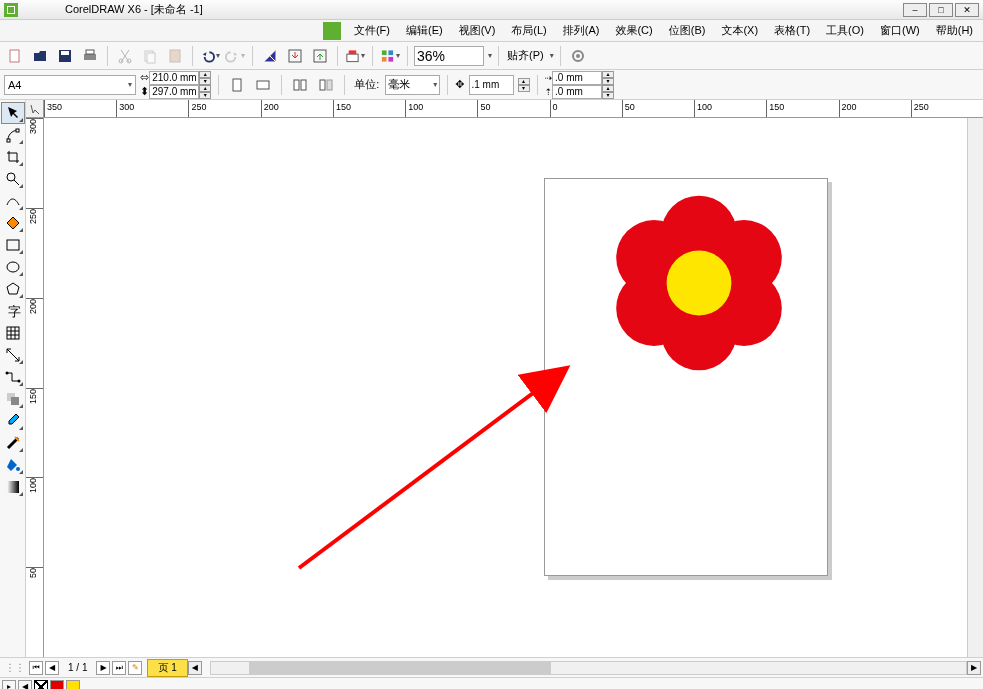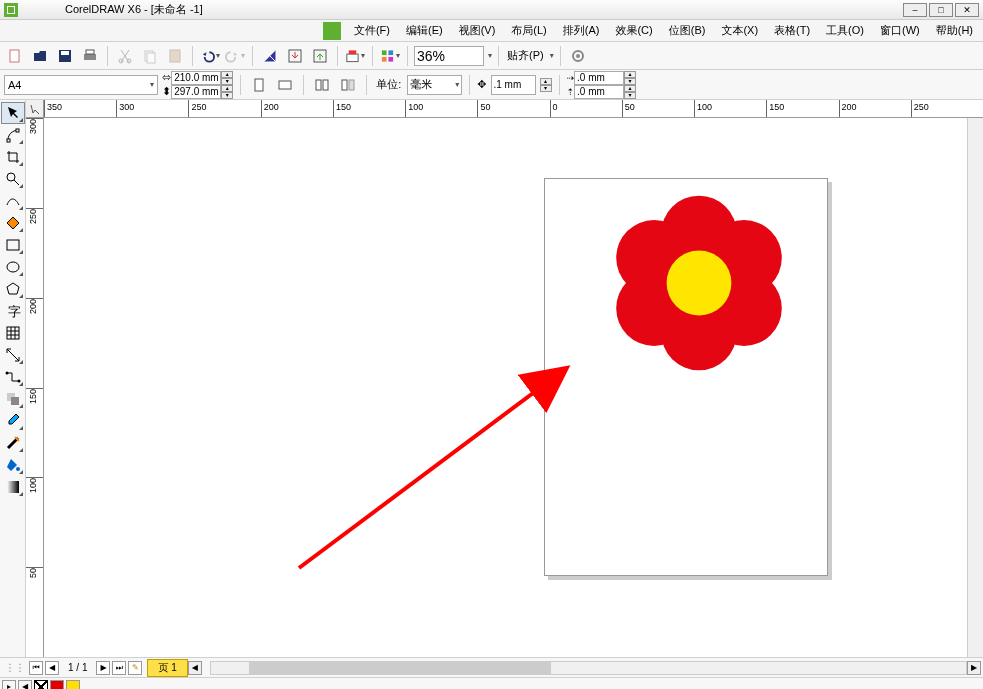--- a/index.html
+++ b/index.html
@@ -204,21 +204,21 @@
   <div class="tool-sep"></div>
   <div class="tool-btn">
       <svg class="ico" viewBox="0 0 16 16">
         <circle cx="8" cy="8" r="5" fill="none" stroke="#888" stroke-width="2"></circle>
         <circle cx="8" cy="8" r="2" fill="#888"></circle>
       </svg>
     </div>
 </div>
 
 <div class="propbar">
-  <div class="combo" style="width:154px">
+  <div class="combo" style="width:132px">
     <span>A4</span>
     <span class="dropdown-arrow" style="margin-left:auto">▾</span>
   </div>
   <div class="spin-group">
     <div class="spin-row">
       <span>⬄</span>
       <input class="spin-input" value="210.0 mm" style="">
       <div class="spin-btns">
           <div class="spin-btn">▴</div>
           <div class="spin-btn">▾</div>

